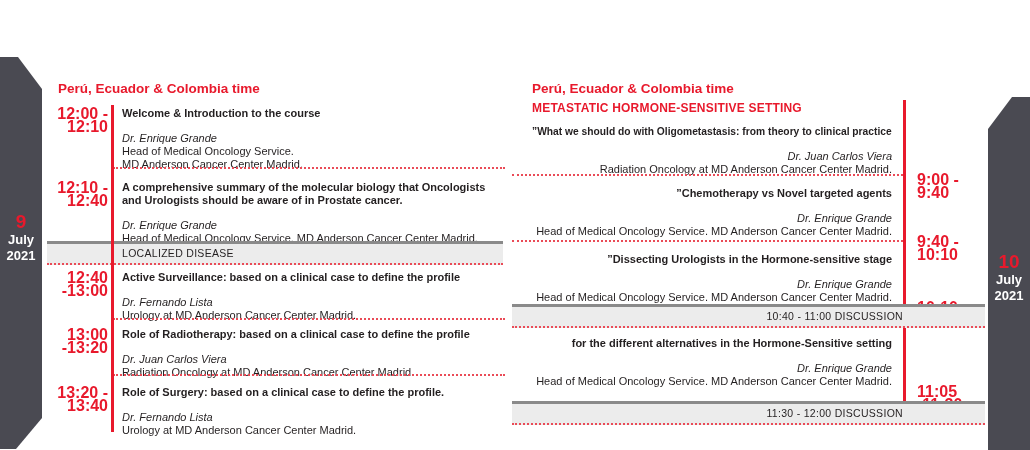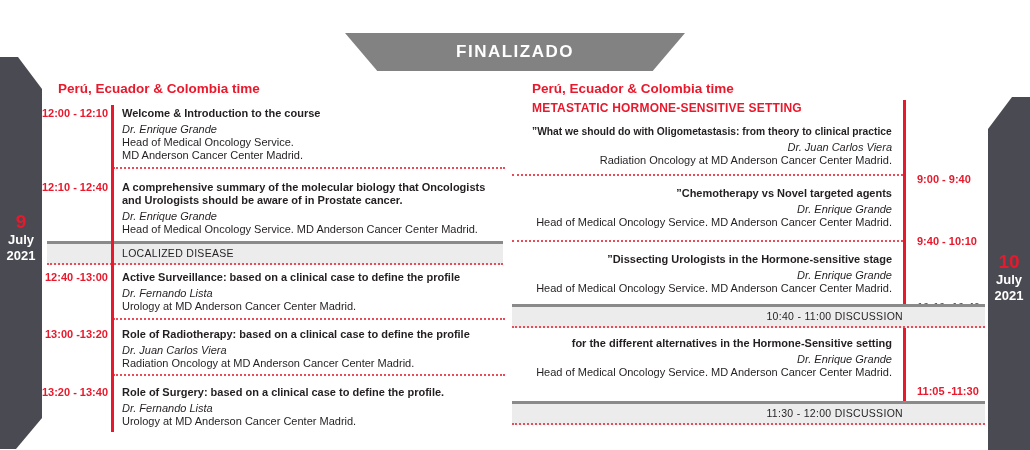--- a/index.html
+++ b/index.html
@@ -26,53 +26,50 @@
   .tz-right{left:532px;}
   .subhead{position:absolute;left:532px;top:101px;color:#e8192c;font-weight:bold;
            font-size:12px;letter-spacing:.2px;}
 
   
   .vline{position:absolute;width:3px;background:#e8192c;}
   .vline-left{left:111px;top:105px;height:327px;z-index:3;}
   .vline-right{left:903px;top:100px;height:303px;z-index:1;}
 
   
-  .time{position:absolute;color:#e8192c;font-weight:bold;font-size:11px;line-height:13px;}
+  .time{position:absolute;color:#e8192c;font-weight:bold;font-size:16px;line-height:13px;}
   .time-left{left:38px;width:70px;text-align:right;}
   .time-right{left:917px;width:78px;text-align:left;margin-top:48px;}
 
   
   .item{position:absolute;font-size:11px;line-height:13px;}
   .item-left{left:122px;width:384px;}
   .item-right{left:532px;width:360px;text-align:right;}
   .line{width:100%;}
   .title{font-weight:bold;}
-  .speaker{font-style:italic;margin-top:3px;}
+  .speaker{font-style:italic;margin-top:12px;}
   .fit{display:inline-block;white-space:nowrap;transform-origin:left top;}
 
   
   .sep{position:absolute;border-top:2px dotted #ea4b57;height:0;}
   .sep-left{left:113px;width:392px;}
   .sep-right{left:512px;width:391px;}
 
   
   .band{position:absolute;box-sizing:border-box;height:24px;background:#ececec;
         border-top:3px solid #8a8a8a;border-bottom:2px dotted #ea4b57;
         font-size:10.5px;line-height:18px;letter-spacing:.3px;z-index:2;color:#231f20;}
   .band-localized{left:47px;top:241px;width:456px;padding-left:75px;}
   .band-discussion{left:512px;width:473px;text-align:right;padding-right:82px;}
 </style>
 </head>
 <body>
 
 <div class="page">
 
-  <div class="banner">
-    <span>FINALIZADO</span>
-  </div>
 
   <div class="ribbon ribbon-left">
     <div class="date">
       <div class="day">9</div>
       <div class="month">July</div>
       <div class="year">2021</div>
     </div>
   </div>
   <div class="ribbon ribbon-right">
     <div class="date">

